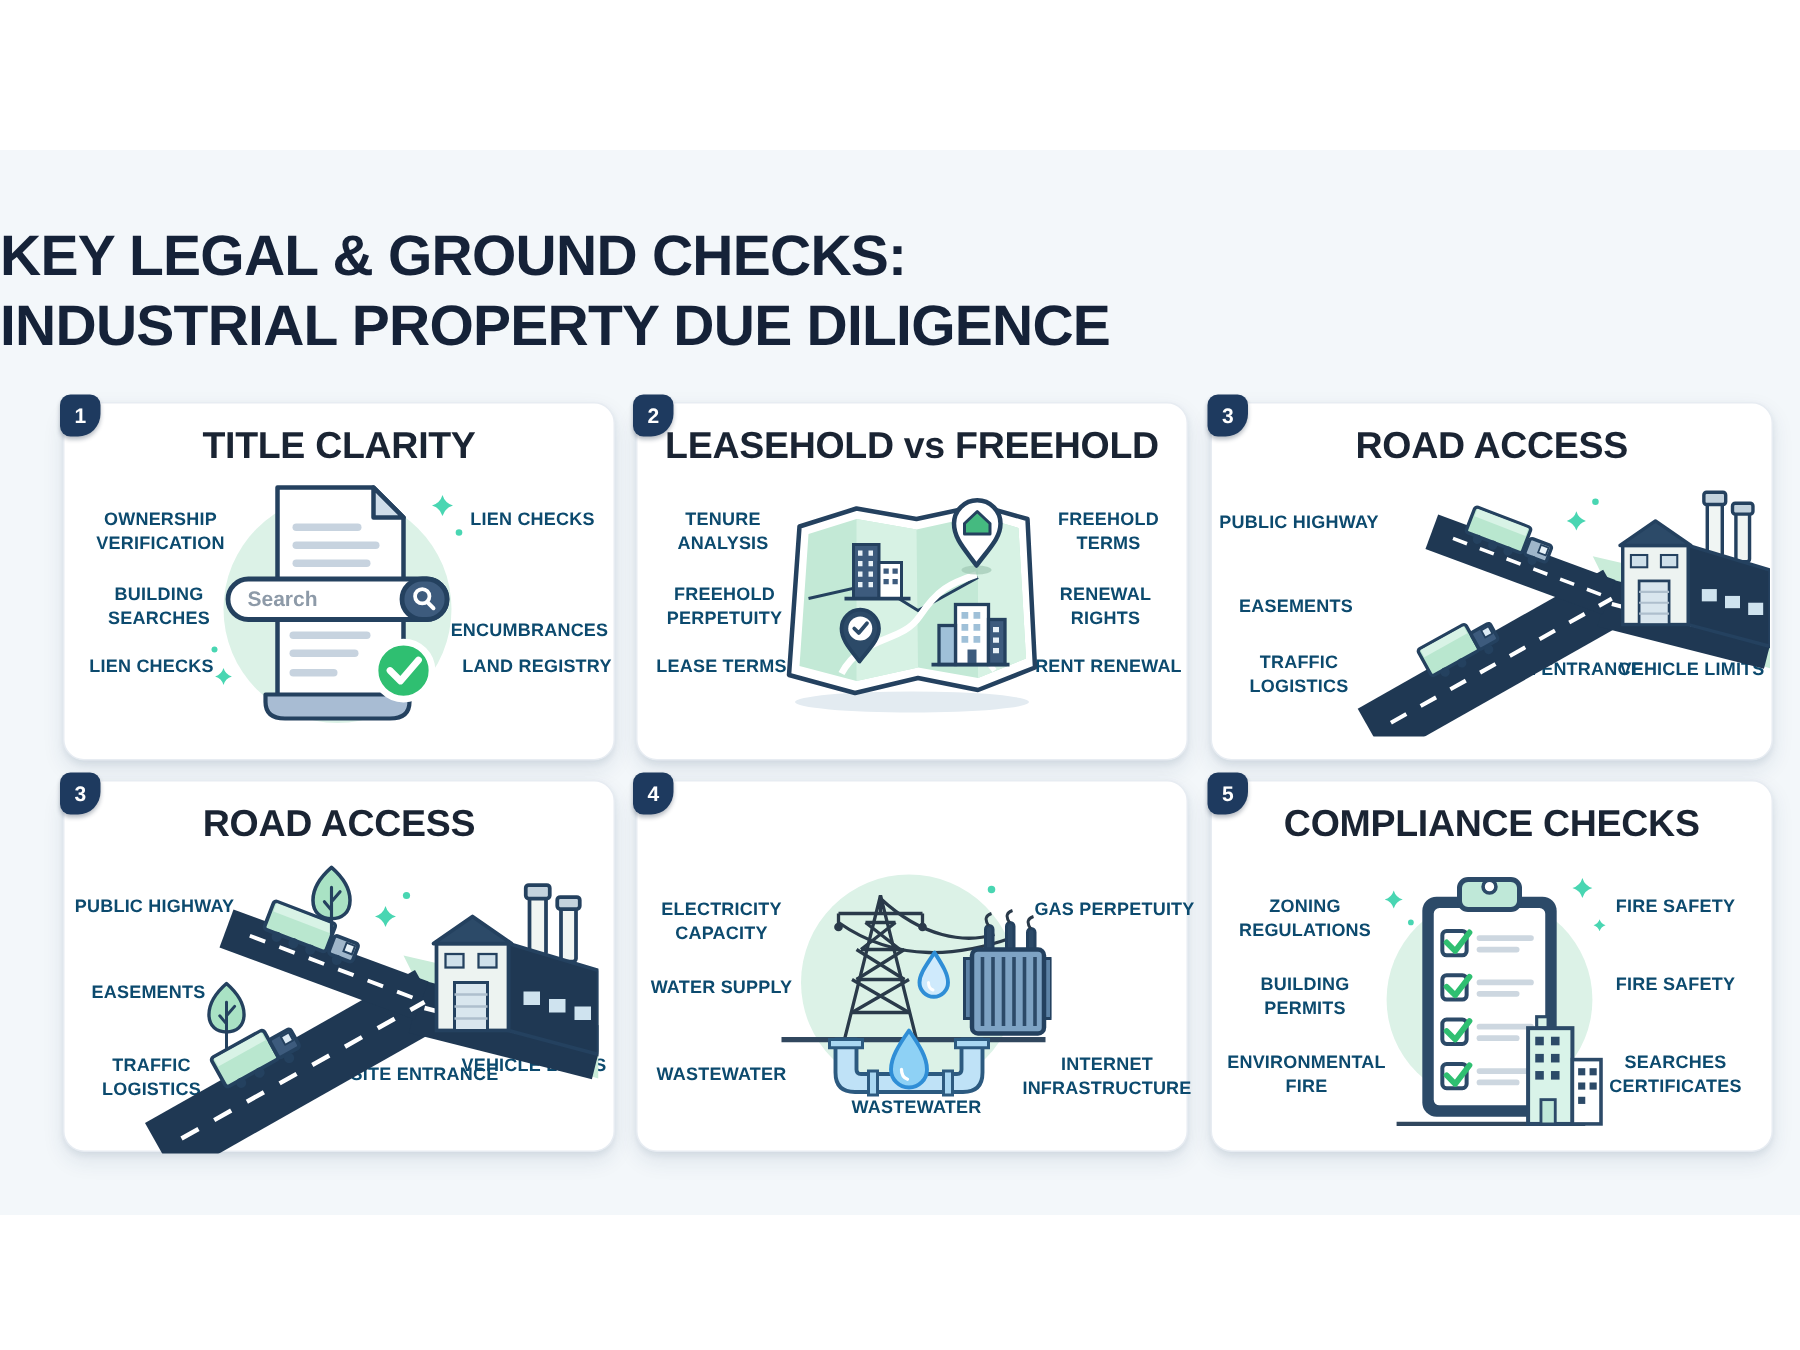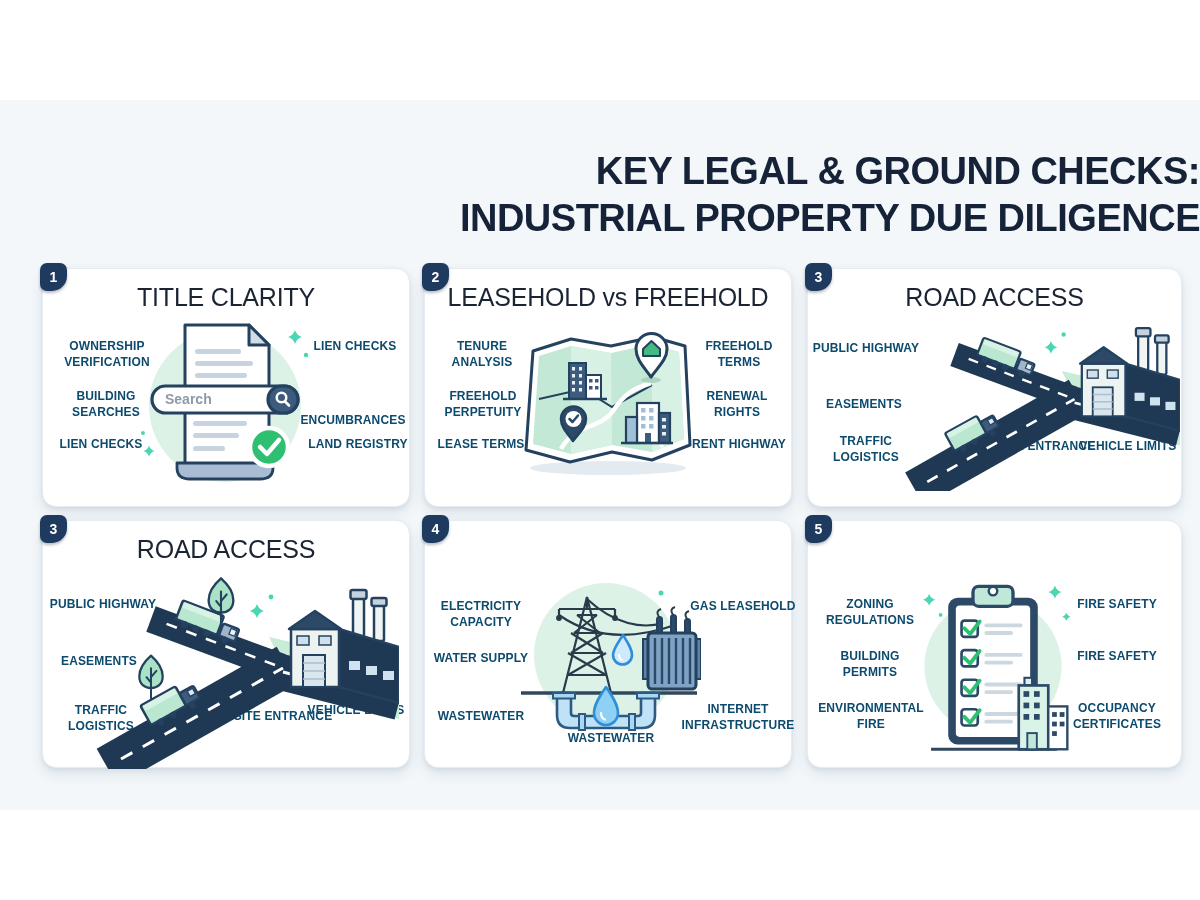--- a/index.html
+++ b/index.html
@@ -3,21 +3,21 @@
 <meta charset="utf-8">
 <style>
   html,body{margin:0;padding:0;}
   body{
     width:1200px;height:900px;position:relative;overflow:hidden;
     background:#ffffff;
     font-family:"Liberation Sans",sans-serif;
   }
   .panel{position:absolute;left:0;top:100px;width:1200px;height:710px;background:#f3f7fa;}
   .main-title{
-    position:absolute;top:148px;left:0;width:1200px;text-align:right;
+    position:absolute;top:148px;left:0;width:1200px;text-align:left;
     font-size:38px;line-height:47px;font-weight:800;letter-spacing:-0.5px;
     color:#152238;
   }
   .card{
     position:absolute;background:#ffffff;border:1px solid #e7ecf2;border-radius:14px;
     box-shadow:0 6px 14px rgba(30,58,95,.10),0 2px 4px rgba(30,58,95,.08);
   }
   #card1{left:42px;top:268px;width:366px;height:237px;}
   #card2{left:424px;top:268px;width:366px;height:237px;}
   #card3{left:807px;top:268px;width:373px;height:237px;}
@@ -25,21 +25,21 @@
   #card5{left:424px;top:520px;width:366px;height:246px;}
   #card6{left:807px;top:520px;width:373px;height:246px;}
   .badge{
     position:absolute;left:-3px;top:-6px;width:27px;height:28px;
     background:#1e3a5f;color:#ffffff;font-weight:700;font-size:14px;
     display:flex;align-items:center;justify-content:center;
     border-radius:7px 7px 15px 7px;box-shadow:0 2px 3px rgba(20,35,60,.3);
   }
   .card-title{
     position:absolute;top:14px;left:0;width:100%;margin:0;text-align:center;
-    font-size:25px;font-weight:400;letter-spacing:-0.2px;color:#1a2433;
+    font-size:25px;font-weight:700;letter-spacing:-0.2px;color:#1a2433;
   }
   .lbl{
     position:absolute;font-size:12px;font-weight:700;color:#0c4a6e;
     text-align:center;line-height:1.32;letter-spacing:0.15px;
   }
   .illus{position:absolute;}
   .defs-holder{position:absolute;width:0;height:0;overflow:hidden;}
 </style>
 </head>
 <body>
@@ -157,21 +157,21 @@
 </section>
 
 <section class="card" id="card2">
   <div class="badge">2</div>
   <h2 class="card-title">LEASEHOLD vs FREEHOLD</h2>
   <div class="lbl" style="left:2px;top:70px;width:110px">TENURE ANALYSIS</div>
   <div class="lbl" style="left:0px;top:120px;width:116px">FREEHOLD PERPETUITY</div>
   <div class="lbl" style="left:6px;top:168px;width:100px">LEASE TERMS</div>
   <div class="lbl" style="left:259px;top:70px;width:110px">FREEHOLD TERMS</div>
   <div class="lbl" style="left:257px;top:120px;width:110px">RENEWAL RIGHTS</div>
-  <div class="lbl" style="left:264px;top:168px;width:100px">RENT HIGHWAY</div>
+  <div class="lbl" style="left:264px;top:168px;width:100px">RENT RENEWAL</div>
   <svg class="illus" style="left:88px;top:50px" width="190" height="160" viewBox="0 0 190 160">
     <ellipse cx="95" cy="149" rx="78" ry="7" fill="#e3ebf1"></ellipse>
     <g>
       <path d="M20 32 L58 20 L98 27 L140 18 L172 27 L177 126 L139 141 L99 133 L57 143 L13 131 Z" fill="#ffffff" stroke="#24415f" stroke-width="3" stroke-linejoin="round"></path>
       <path d="M26 37 L58 27 L98 34 L139 25 L166 33 L171 120 L139 133 L99 126 L58 135 L20 125 Z" fill="#c3e9d6"></path>
       <polygon points="58,27 98,34 99,126 58,135" fill="#d7f2e4"></polygon>
       <polygon points="139,25 166,33 171,120 139,133" fill="#d7f2e4"></polygon>
       <path d="M26 80 L70 70 L99 88 L139 66" stroke="#24415f" stroke-width="2" fill="none"></path>
       <path d="M48 130 C62 104 88 110 100 92 C112 74 120 70 138 64" stroke="#ffffff" stroke-width="4.5" fill="none"></path>
       <path d="M150 128 C138 112 128 112 118 118" stroke="#ffffff" stroke-width="3.5" fill="none"></path>
@@ -256,21 +256,21 @@
       <use href="#treeg" transform="translate(82,110) scale(0.9)"></use>
     </g>
   </svg>
 </section>
 
 <section class="card" id="card5">
   <div class="badge">4</div>
   <div class="lbl" style="left:0px;top:78px;width:112px">ELECTRICITY CAPACITY</div>
   <div class="lbl" style="left:6px;top:130px;width:100px">WATER SUPPLY</div>
   <div class="lbl" style="left:0px;top:188px;width:112px">WASTEWATER</div>
-  <div class="lbl" style="left:258px;top:78px;width:120px">GAS LEASEHOLD</div>
+  <div class="lbl" style="left:258px;top:78px;width:120px">GAS PERPETUITY</div>
   <div class="lbl" style="left:248px;top:181px;width:130px">INTERNET INFRASTRUCTURE</div>
   <div class="lbl" style="left:126px;top:210px;width:120px">WASTEWATER</div>
   <svg class="illus" style="left:86px;top:54px" width="190" height="160" viewBox="0 0 190 160">
     <circle cx="95" cy="80" r="72" fill="#dcf2e7"></circle>
     <circle cx="150" cy="18" r="2.5" fill="#49d6b2"></circle>
     <g stroke="#2a3a4a" stroke-width="2.2" fill="none">
       <path d="M52 118 L76 22 L100 118"></path>
       <path d="M57 100 H95 M60 78 H92 M63 58 H89 M66 40 H86"></path>
       <path d="M57 100 L95 78 M95 100 L57 78 M60 78 L92 58 M92 78 L60 58 M63 58 L86 40 M89 58 L66 40"></path>
       <path d="M48 34 H104 M48 34 V41 M104 34 V41 M76 22 V34"></path>
@@ -307,26 +307,27 @@
     </g>
     <g>
       <path d="M95 112 C102 122 107 130 107 138 A12 12 0 1 1 83 138 C83 130 88 122 95 112 Z" fill="#8ed1f5" stroke="#2f8ed6" stroke-width="2.6" stroke-linejoin="round"></path>
       <path d="M90 138 q0 5 4 6.5" stroke="#ffffff" stroke-width="2.2" fill="none" stroke-linecap="round"></path>
     </g>
   </svg>
 </section>
 
 <section class="card" id="card6">
   <div class="badge">5</div>
+  <h2 class="card-title">COMPLIANCE CHECKS</h2>
   <div class="lbl" style="left:0px;top:76px;width:124px">ZONING REGULATIONS</div>
   <div class="lbl" style="left:7px;top:128px;width:110px">BUILDING PERMITS</div>
   <div class="lbl" style="left:-5px;top:180px;width:136px">ENVIRONMENTAL FIRE</div>
   <div class="lbl" style="left:259px;top:76px;width:100px">FIRE SAFETY</div>
   <div class="lbl" style="left:259px;top:128px;width:100px">FIRE SAFETY</div>
-  <div class="lbl" style="left:244px;top:180px;width:130px">OCCUPANCY CERTIFICATES</div>
+  <div class="lbl" style="left:244px;top:180px;width:130px">SEARCHES CERTIFICATES</div>
   <svg class="illus" style="left:104px;top:50px" width="162" height="186" viewBox="0 0 170 195">
     <circle cx="85" cy="100" r="72" fill="#dcf2e7"></circle>
     <g fill="#49d6b2">
       <use href="#sparkp" transform="translate(18,30) scale(0.9)"></use>
       <circle cx="30" cy="46" r="2"></circle>
       <use href="#sparkp" transform="translate(150,22)"></use>
       <use href="#sparkp" transform="translate(162,48) scale(0.6)"></use>
     </g>
     <line x1="20" y1="187" x2="152" y2="187" stroke="#31475e" stroke-width="3"></line>
     <g>

